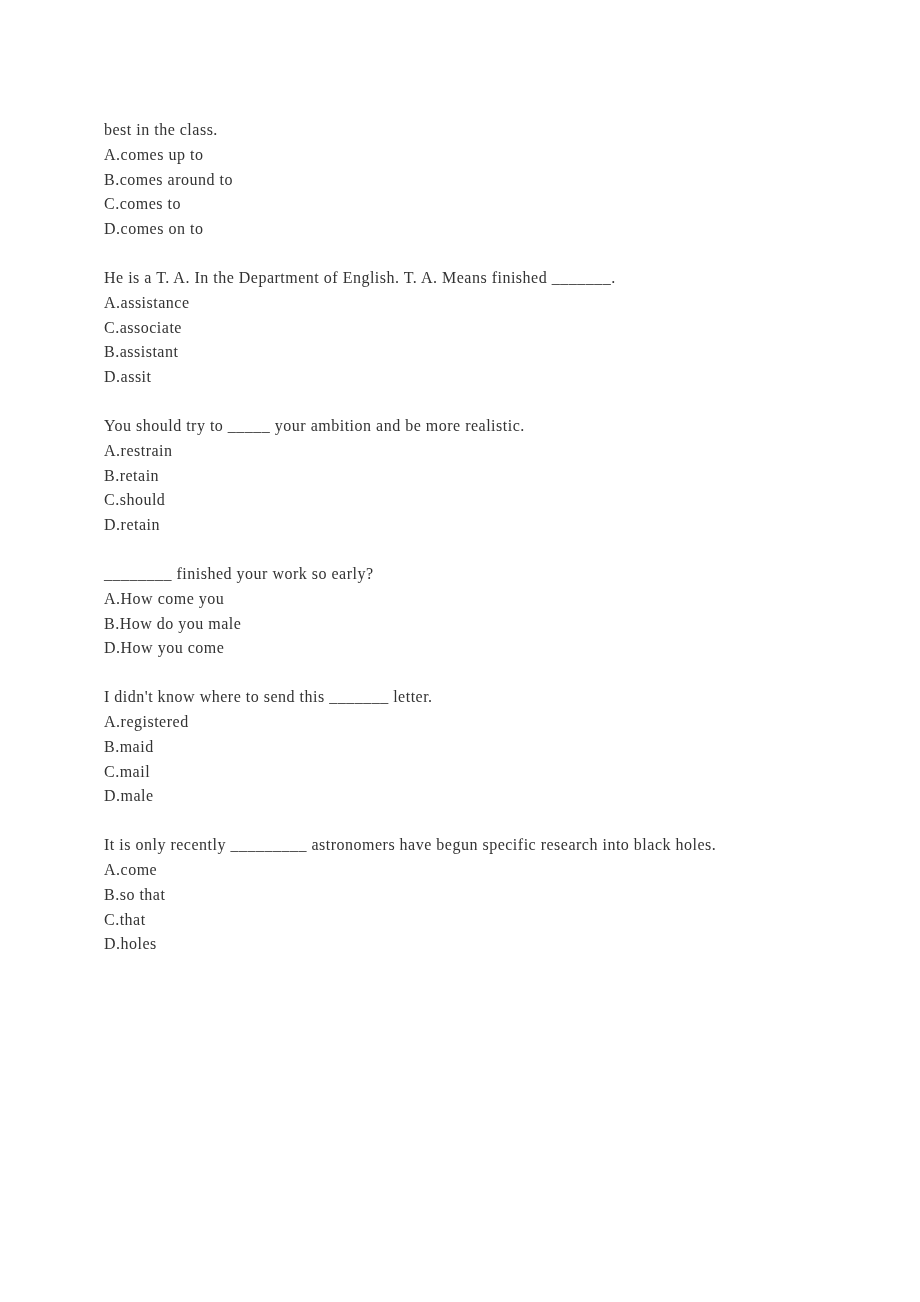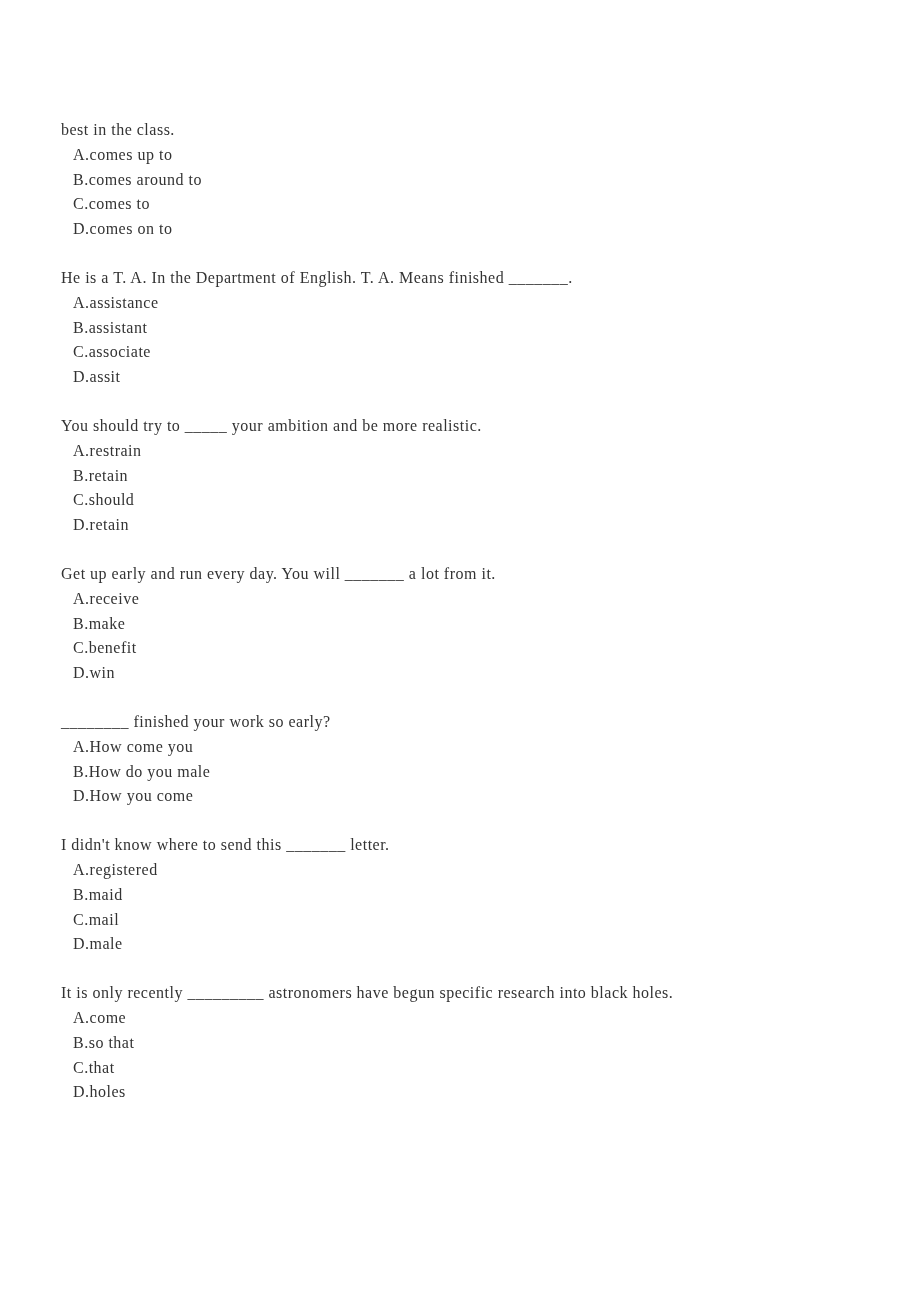--- a/index.html
+++ b/index.html
@@ -3,35 +3,34 @@
 <meta charset="utf-8">
 <style>
   body {
     margin: 0;
     padding: 0;
     background: #ffffff;
     width: 920px;
     font-family: "SimSun", "NSimSun", "FangSong", "STSong", serif;
   }
   .page {
-    padding: 118px 140px 100px 61px;
+    padding: 118px 140px 100px 104px;
     font-size: 16px;
     line-height: 1.55;
     color: #333333;
     letter-spacing: 0.5px;
   }
   .question {
     margin-bottom: 24px;
   }
   .stem {
     display: block;
   }
   .options div {
     display: block;
-    margin-left: 12px;
   }
 </style>
 </head>
 <body>
 
 <div class="page">
 
   <div class="question">
     <span class="stem">best in the class.</span>
     <div class="options">
@@ -39,45 +38,36 @@
       <div>B.comes around to</div>
       <div>C.comes to</div>
       <div>D.comes on to</div>
     </div>
   </div>
 
   <div class="question">
     <span class="stem">He is a T. A. In the Department of English. T. A. Means finished _______.</span>
     <div class="options">
       <div>A.assistance</div>
+      <div>C.associate</div>
       <div>B.assistant</div>
-      <div>C.associate</div>
       <div>D.assit</div>
     </div>
   </div>
 
   <div class="question">
     <span class="stem">You should try to _____ your ambition and be more realistic.</span>
     <div class="options">
       <div>A.restrain</div>
       <div>B.retain</div>
       <div>C.should</div>
       <div>D.retain</div>
     </div>
   </div>
 
-  <div class="question">
-    <span class="stem">Get up early and run every day. You will _______ a lot from it.</span>
-    <div class="options">
-      <div>A.receive</div>
-      <div>B.make</div>
-      <div>C.benefit</div>
-      <div>D.win</div>
-    </div>
-  </div>
 
   <div class="question">
     <span class="stem">________ finished your work so early?</span>
     <div class="options">
       <div>A.How come you</div>
       <div>B.How do you male</div>
       <div>D.How you come</div>
     </div>
   </div>
 

